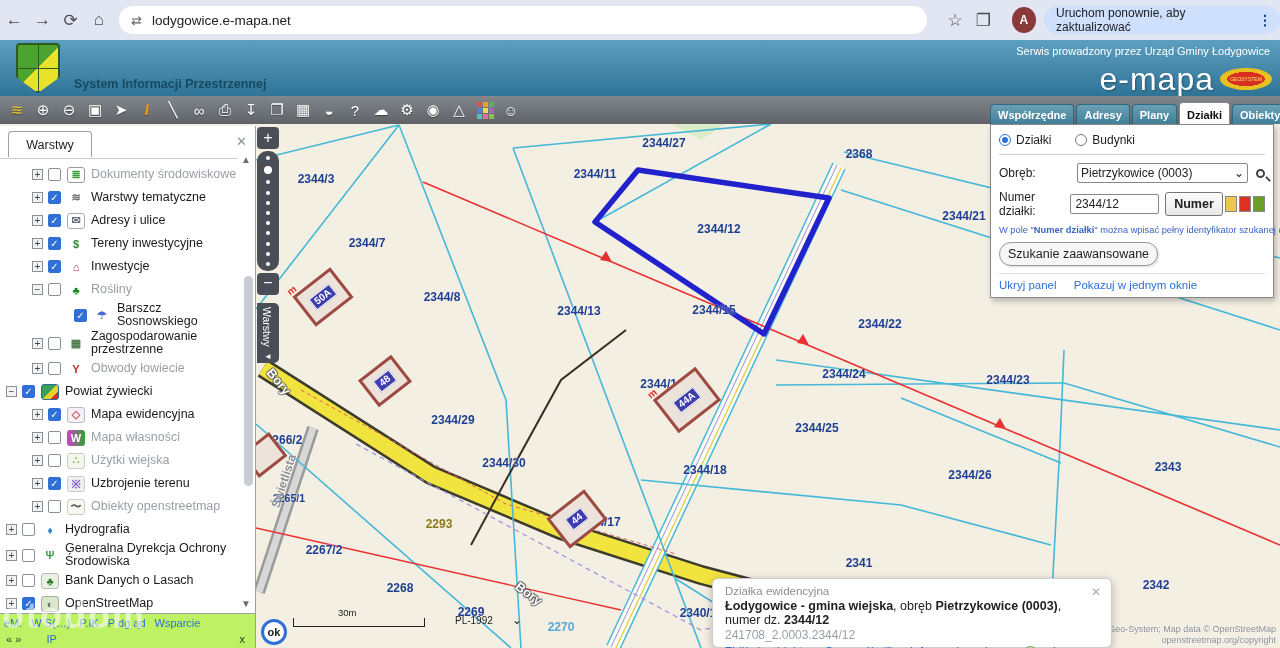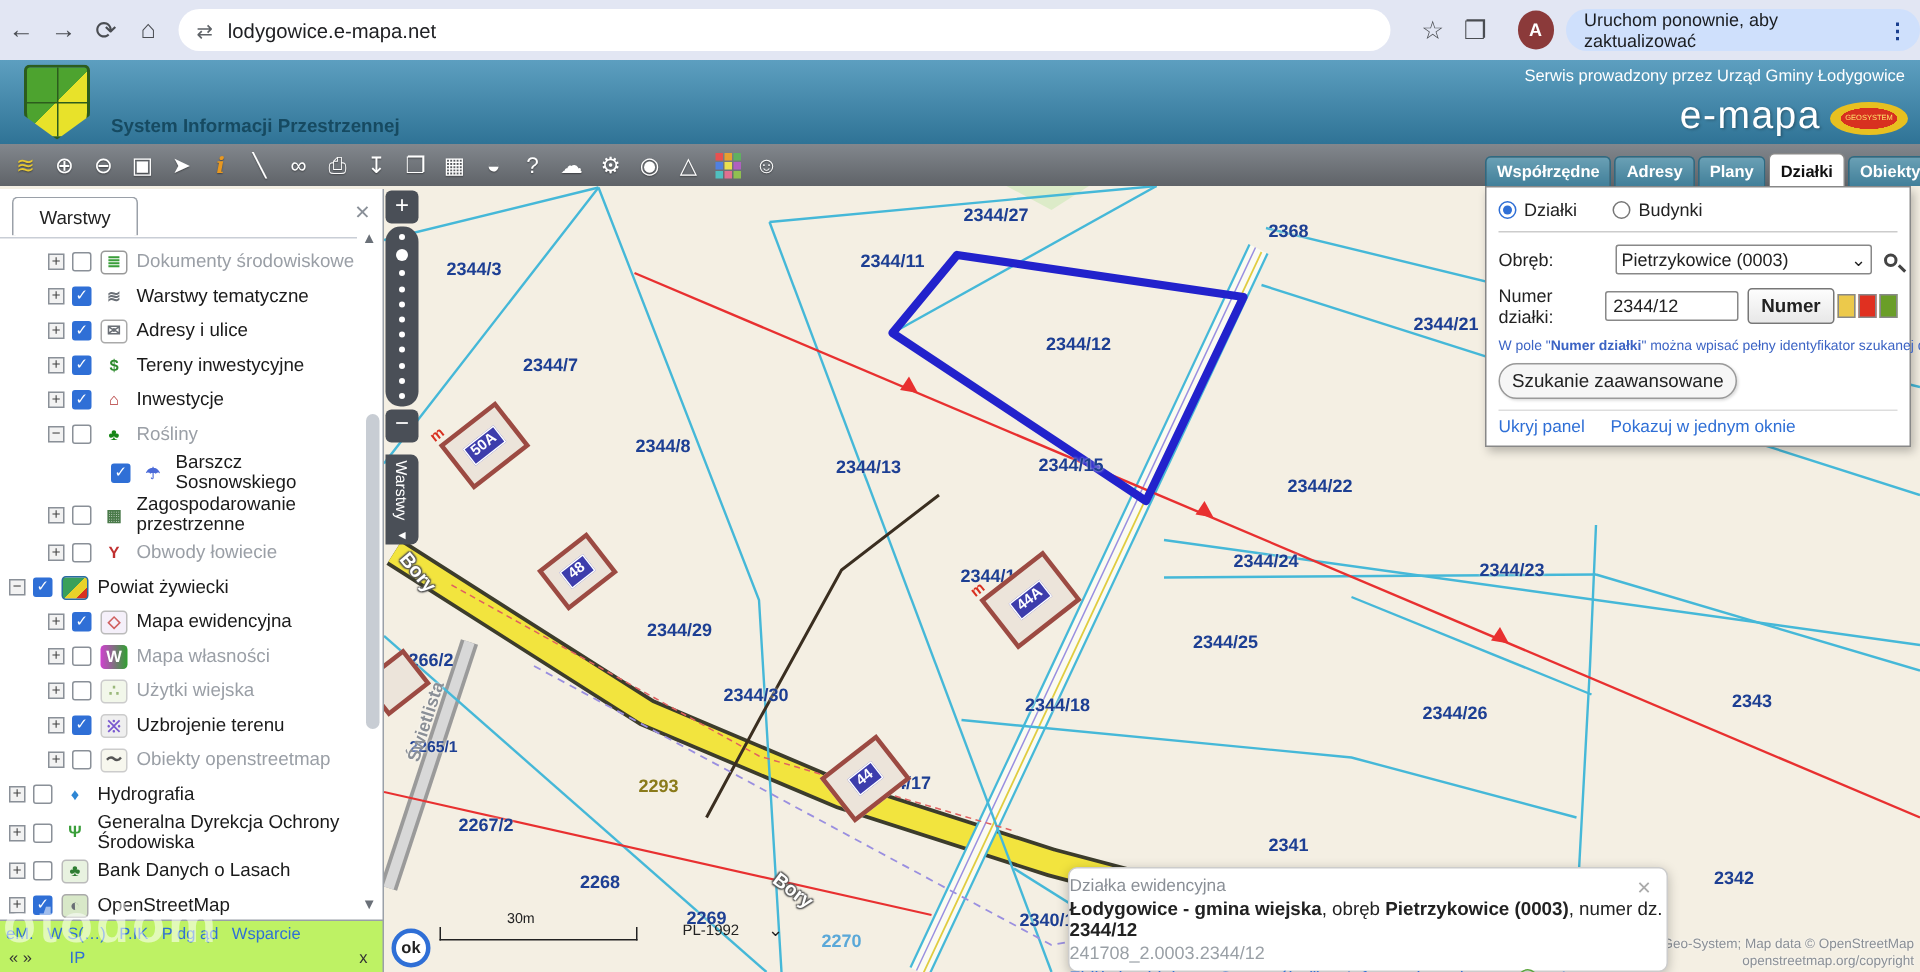--- a/index.html
+++ b/index.html
@@ -16,21 +16,21 @@
   .updbtn{height:28px;border-radius:14px;background:#cfe0fc;color:#1b1d20;font-size:12px;display:flex;align-items:center;padding:0 8px 0 12px;margin-left:8px;}
   .updbtn .dots{color:#1a3f8f;font-size:14px;margin-left:8px;font-weight:bold;}
   
   .hdr{position:absolute;left:0;top:40px;width:1280px;height:56px;background:linear-gradient(#5d9fc0,#2f7396);}
   .crest{position:absolute;left:16px;top:3px;width:44px;height:50px;background:linear-gradient(135deg,#4da32f 0 50%,#e8e22a 50% 100%);border:2px solid #2c5c1d;border-radius:4px 4px 18px 18px;clip-path:polygon(0 0,100% 0,100% 68%,50% 100%,0 68%);}
   .crest:after{content:"";position:absolute;left:50%;top:0;width:1px;height:100%;background:#2c5c1d;}
   .crest:before{content:"";position:absolute;top:50%;left:0;width:100%;height:1px;background:#2c5c1d;}
   .htitle{position:absolute;left:72px;top:6px;color:#fff;font-family:"DejaVu Serif",serif;font-weight:bold;font-size:23px;text-shadow:1px 2px 2px rgba(0,0,0,.35);}
   .hsub{position:absolute;left:74px;top:37px;color:#164a61;font-weight:bold;font-size:12.5px;}
   .hserv{position:absolute;right:10px;top:5px;color:#fff;font-size:11px;}
-  .brand{position:absolute;right:66px;top:21px;color:#fff;font-size:26px;letter-spacing:1px;text-shadow:1px 1px 2px rgba(0,0,0,.3);}
+  .brand{position:absolute;right:66px;top:21px;color:#fff;font-size:32px;letter-spacing:1px;text-shadow:1px 1px 2px rgba(0,0,0,.3);}
   .gsys{position:absolute;right:8px;top:28px;width:52px;height:22px;border-radius:50%;background:radial-gradient(#d83020 55%,#e8c020 56%);border:2px solid #e8c020;color:#ffe36a;font-size:5px;display:flex;align-items:center;justify-content:center;}
   
   .tbar{position:absolute;left:0;top:96px;width:1280px;height:28px;background:linear-gradient(#82878d,#5f6368);display:flex;align-items:center;padding-left:4px;}
   .tbicon{width:26px;text-align:center;color:#fff;font-size:15px;cursor:pointer;text-shadow:0 1px 1px rgba(0,0,0,.4);}
   .tbicon.yellow{color:#e8c832;} .tbicon.orange{color:#e89820;font-family:"DejaVu Serif",serif;font-style:italic;font-weight:bold;}
   .cgrid{display:inline-grid;grid-template-columns:5px 5px 5px;grid-gap:1px;vertical-align:middle;}
   .cgrid i{width:5px;height:5px;display:block;}
   
   .lpanel{position:absolute;left:0;top:126px;width:256px;height:488px;background:#fff;border-right:1px solid #9aa0a8;border-bottom:1px solid #9aa0a8;}
   .ltab{position:absolute;left:8px;top:5px;width:84px;height:26px;background:#fff;border:1px solid #9aa0a8;border-bottom:none;border-radius:4px 4px 0 0;font-size:12.5px;color:#222;display:flex;align-items:center;justify-content:center;}
@@ -87,21 +87,21 @@
   .mag{width:9px;height:9px;border:2px solid #444;border-radius:50%;position:relative;margin-left:8px;cursor:pointer;}
   .mag:after{content:"";position:absolute;left:7px;top:7px;width:6px;height:2px;background:#444;transform:rotate(45deg);}
   .sinput{width:96px;height:20px;border:1px solid #888;border-radius:2px;padding:0 4px;display:flex;align-items:center;}
   .sbtn{height:24px;border:1px solid #777;background:linear-gradient(#fdfdfd,#e8e8e8);border-radius:3px;font-weight:bold;font-size:12.5px;padding:0 8px;margin-left:6px;cursor:pointer;display:flex;align-items:center;}
   .swatch{width:13px;height:16px;display:inline-block;border:1px solid #888;margin-left:2px;}
   .hint{color:#3b63c4;font-size:9.3px;white-space:nowrap;margin:2px 0 7px;}
   .advbtn{border:1px solid #999;background:#f6f6f6;font-size:12.5px;padding:4px 8px;border-radius:12px;cursor:pointer;display:inline-block;box-shadow:1px 1px 2px rgba(0,0,0,.15);}
   .slinks{border-top:1px solid #ddd;margin-top:7px;padding-top:5px;color:#2f6fd6;font-size:11.5px;}
   .slinks span{margin-right:14px;cursor:pointer;}
   
-  .icard{position:absolute;left:712px;top:578px;width:400px;height:70px;background:#fff;border:1px solid #ccc;border-radius:6px;box-shadow:0 2px 8px rgba(0,0,0,.25);z-index:45;padding:6px 0;font-size:12px;}
+  .icard{position:absolute;left:712px;top:578px;width:400px;height:70px;background:#fff;border:1px solid #ccc;border-radius:6px;box-shadow:0 2px 8px rgba(0,0,0,.25);z-index:45;padding:6px 12px;font-size:12px;}
   .icard .t{color:#8a8f96;font-size:11.5px;}
   .icard .x{position:absolute;right:10px;top:6px;color:#aaa;cursor:pointer;}
   .icard .main{margin-top:2px;color:#222;font-size:12.5px;}
   .icard .idl{color:#9aa0a6;margin-top:1px;}
   .icard .lnks{margin-top:3px;color:#2f6fd6;font-size:12px;display:flex;align-items:center;}
   .icard .lnks span{margin-right:16px;cursor:pointer;}
   .plus{width:13px;height:13px;border:1.5px solid #5aa43a;border-radius:50%;color:#5aa43a;font-size:11px;line-height:11px;text-align:center;margin-right:14px;cursor:pointer;}
   
   .okbtn{position:absolute;left:261px;top:619px;width:26px;height:26px;border-radius:50%;border:3px solid #2f6fd6;background:#fff;color:#222;font-weight:bold;font-size:11px;display:flex;align-items:center;justify-content:center;z-index:35;cursor:pointer;}
   .scale{position:absolute;left:293px;top:618px;width:132px;height:9px;border-left:1.5px solid #222;border-right:1.5px solid #222;border-bottom:1.5px solid #222;z-index:35;}

